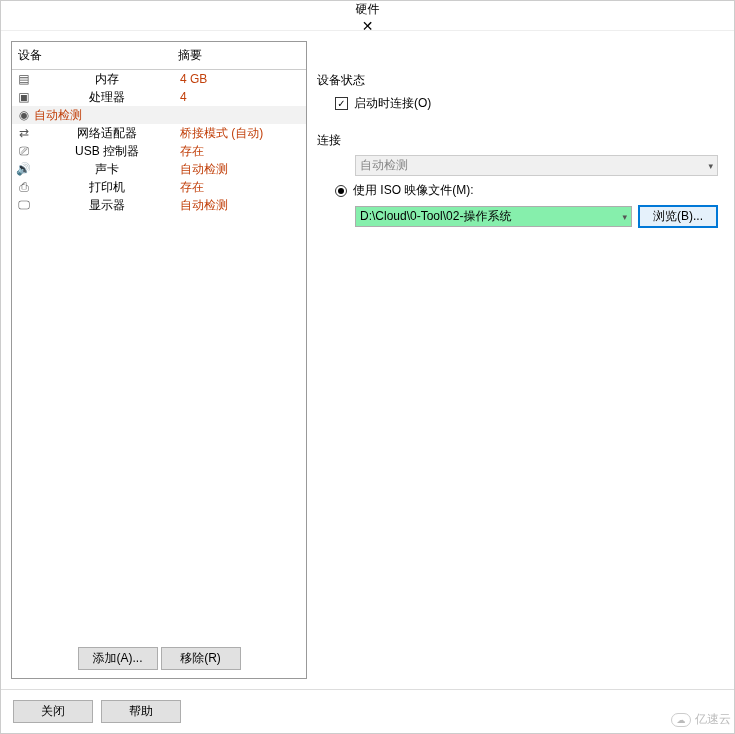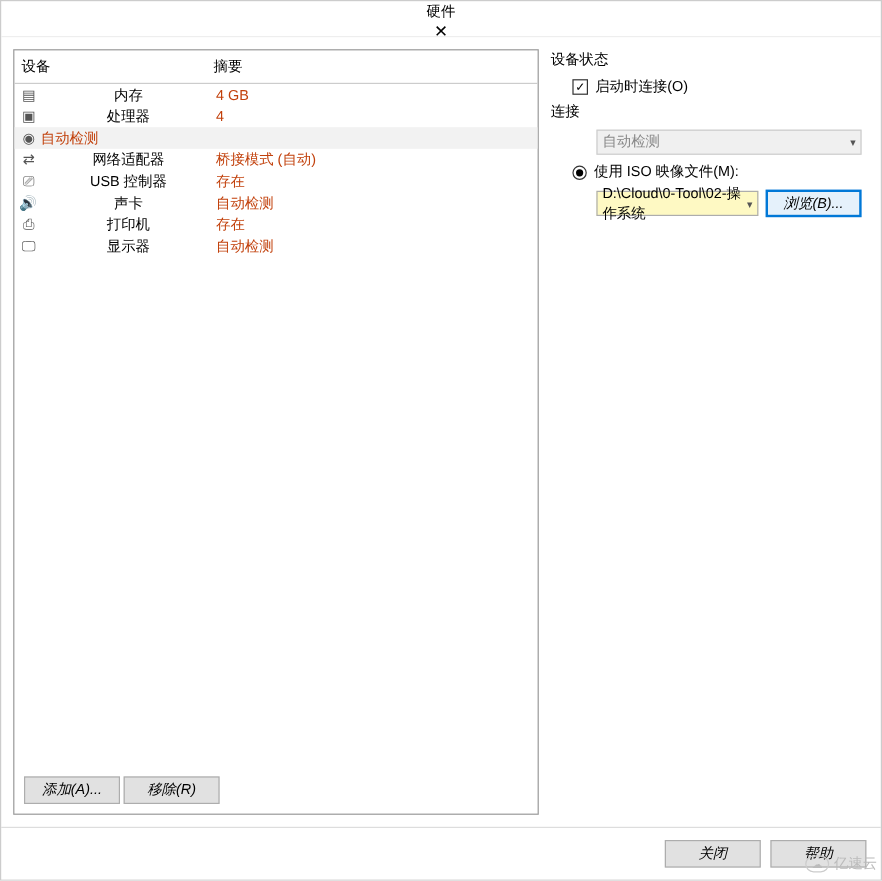--- a/index.html
+++ b/index.html
@@ -2,49 +2,49 @@
 <html><head>
 <meta charset="utf-8">
 <style>
 * { box-sizing: border-box; margin: 0; padding: 0; font-family: "Microsoft YaHei", "SimSun", sans-serif; font-size: 12px; }
 body { background: #fff; width: 735px; height: 734px; position: relative; overflow: hidden; }
 .window { width: 735px; height: 734px; border: 1px solid #ccc; background: #fff; display: flex; flex-direction: column; }
 .titlebar { height: 30px; display: flex; align-items: center; justify-content: space-between; padding: 0 8px; border-bottom: 1px solid #eee; flex-direction: column; }
 .titlebar .title { font-size: 12px; }
 .titlebar .close { width: 30px; height: 30px; display: flex; align-items: center; justify-content: center; cursor: pointer; font-size: 14px; }
 .content { flex: 1; display: flex; padding: 10px; gap: 10px; }
-.left-panel { width: 438px; border: 1px solid #999; display: flex; flex-direction: column; }
+.left-panel { width: 296px; border: 1px solid #999; display: flex; flex-direction: column; }
 .hw-header { display: flex; border-bottom: 1px solid #ccc; padding: 5px 6px; font-size: 12px; }
 .hw-col-device { width: 160px; }
 .hw-col-summary { flex: 1; }
 .hw-list { flex: 1; overflow: auto; }
 .hw-row { display: flex; align-items: center; padding: 2px 4px; height: 18px; }
 .hw-row.selected { background: #f2f2f2; }
 .hw-row .icon { width: 16px; height: 14px; display: inline-flex; align-items: center; justify-content: center; margin-right: 2px; color: #555; }
 .hw-row .hw-name { width: 146px; font-size: 12px; text-align: center; }
 .hw-row .hw-summary { flex: 1; font-size: 12px; color: #c2410c; }
-.left-buttons { display: flex; justify-content: flex-start; gap: 3px; padding: 8px; }
-.btn { min-width: 80px; height: 23px; border: 1px solid #adadad; background: #e1e1e1; cursor: pointer; font-size: 12px; display: inline-flex; align-items: center; justify-content: center; padding: 0 10px; font-style: italic; }
+.left-buttons { display: flex; justify-content: center; gap: 3px; padding: 8px; }
+.btn { min-width: 80px; height: 23px; border: 1px solid #adadad; background: #e1e1e1; cursor: pointer; font-size: 12px; display: inline-flex; align-items: center; justify-content: center; padding: 0 10px; }
 .btn.primary { border: 2px solid #0078d7; background: #e5f1fb; }
-.right-panel { flex: 1; display: flex; flex-direction: column; gap: 4px; padding-right: 6px; }
+.right-panel { flex: 1; display: flex; flex-direction: column; gap: 20px; padding-right: 6px; margin-top: 31px; }
 .group { }
 .group-title { font-size: 12px; margin-bottom: 6px; }
 .group-body { padding-left: 18px; display: flex; flex-direction: column; gap: 6px; }
 .checkbox-row, .radio-row { display: flex; align-items: center; gap: 6px; font-size: 12px; }
 .checkbox-row.disabled { color: #888; }
 .checkbox-row.disabled .cb { border-color: #bbb; }
 .cb { width: 13px; height: 13px; border: 1px solid #333; display: inline-flex; align-items: center; justify-content: center; font-size: 10px; background: #fff; }
 .rb { width: 12px; height: 12px; border: 1px solid #333; border-radius: 50%; display: inline-flex; align-items: center; justify-content: center; background: #fff; }
 .rb .dot { width: 6px; height: 6px; background: #000; border-radius: 50%; }
 .sub-indent { margin-left: 20px; display: flex; gap: 6px; align-items: center; }
-.dropdown { flex: 1; height: 21px; border: 1px solid #adadad; background: #fef9c3; display: flex; align-items: center; justify-content: space-between; padding: 0 4px; font-size: 12px; }
+.dropdown { flex: 1; height: 21px; border: 1px solid #adadad; background: #86efac; display: flex; align-items: center; justify-content: space-between; padding: 0 4px; font-size: 12px; }
 .dropdown.disabled { background: #f0f0f0; color: #888; border-color: #ccc; width: 220px; }
 .dropdown .arrow { font-size: 9px; color: #555; }
 .right-align { display: flex; justify-content: flex-end; margin-top: 6px; }
-.footer { height: 44px; border-top: 1px solid #ddd; display: flex; align-items: center; justify-content: flex-end; gap: 8px; padding: 0 12px; }
+.footer { height: 44px; border-top: 1px solid #ddd; display: flex; align-items: center; gap: 8px; padding: 0 12px; }
 .watermark { position: absolute; right: 4px; bottom: 6px; display: flex; align-items: center; gap: 4px; color: #bbb; font-size: 12px; pointer-events: none; }
 .watermark .logo { width: 20px; height: 14px; border: 1px solid #ccc; border-radius: 8px; display: inline-flex; align-items: center; justify-content: center; font-size: 9px; }
 </style>
 </head>
 <body>
 
 <div class="window">
 
   <div class="titlebar">
     <span class="title">硬件</span>

